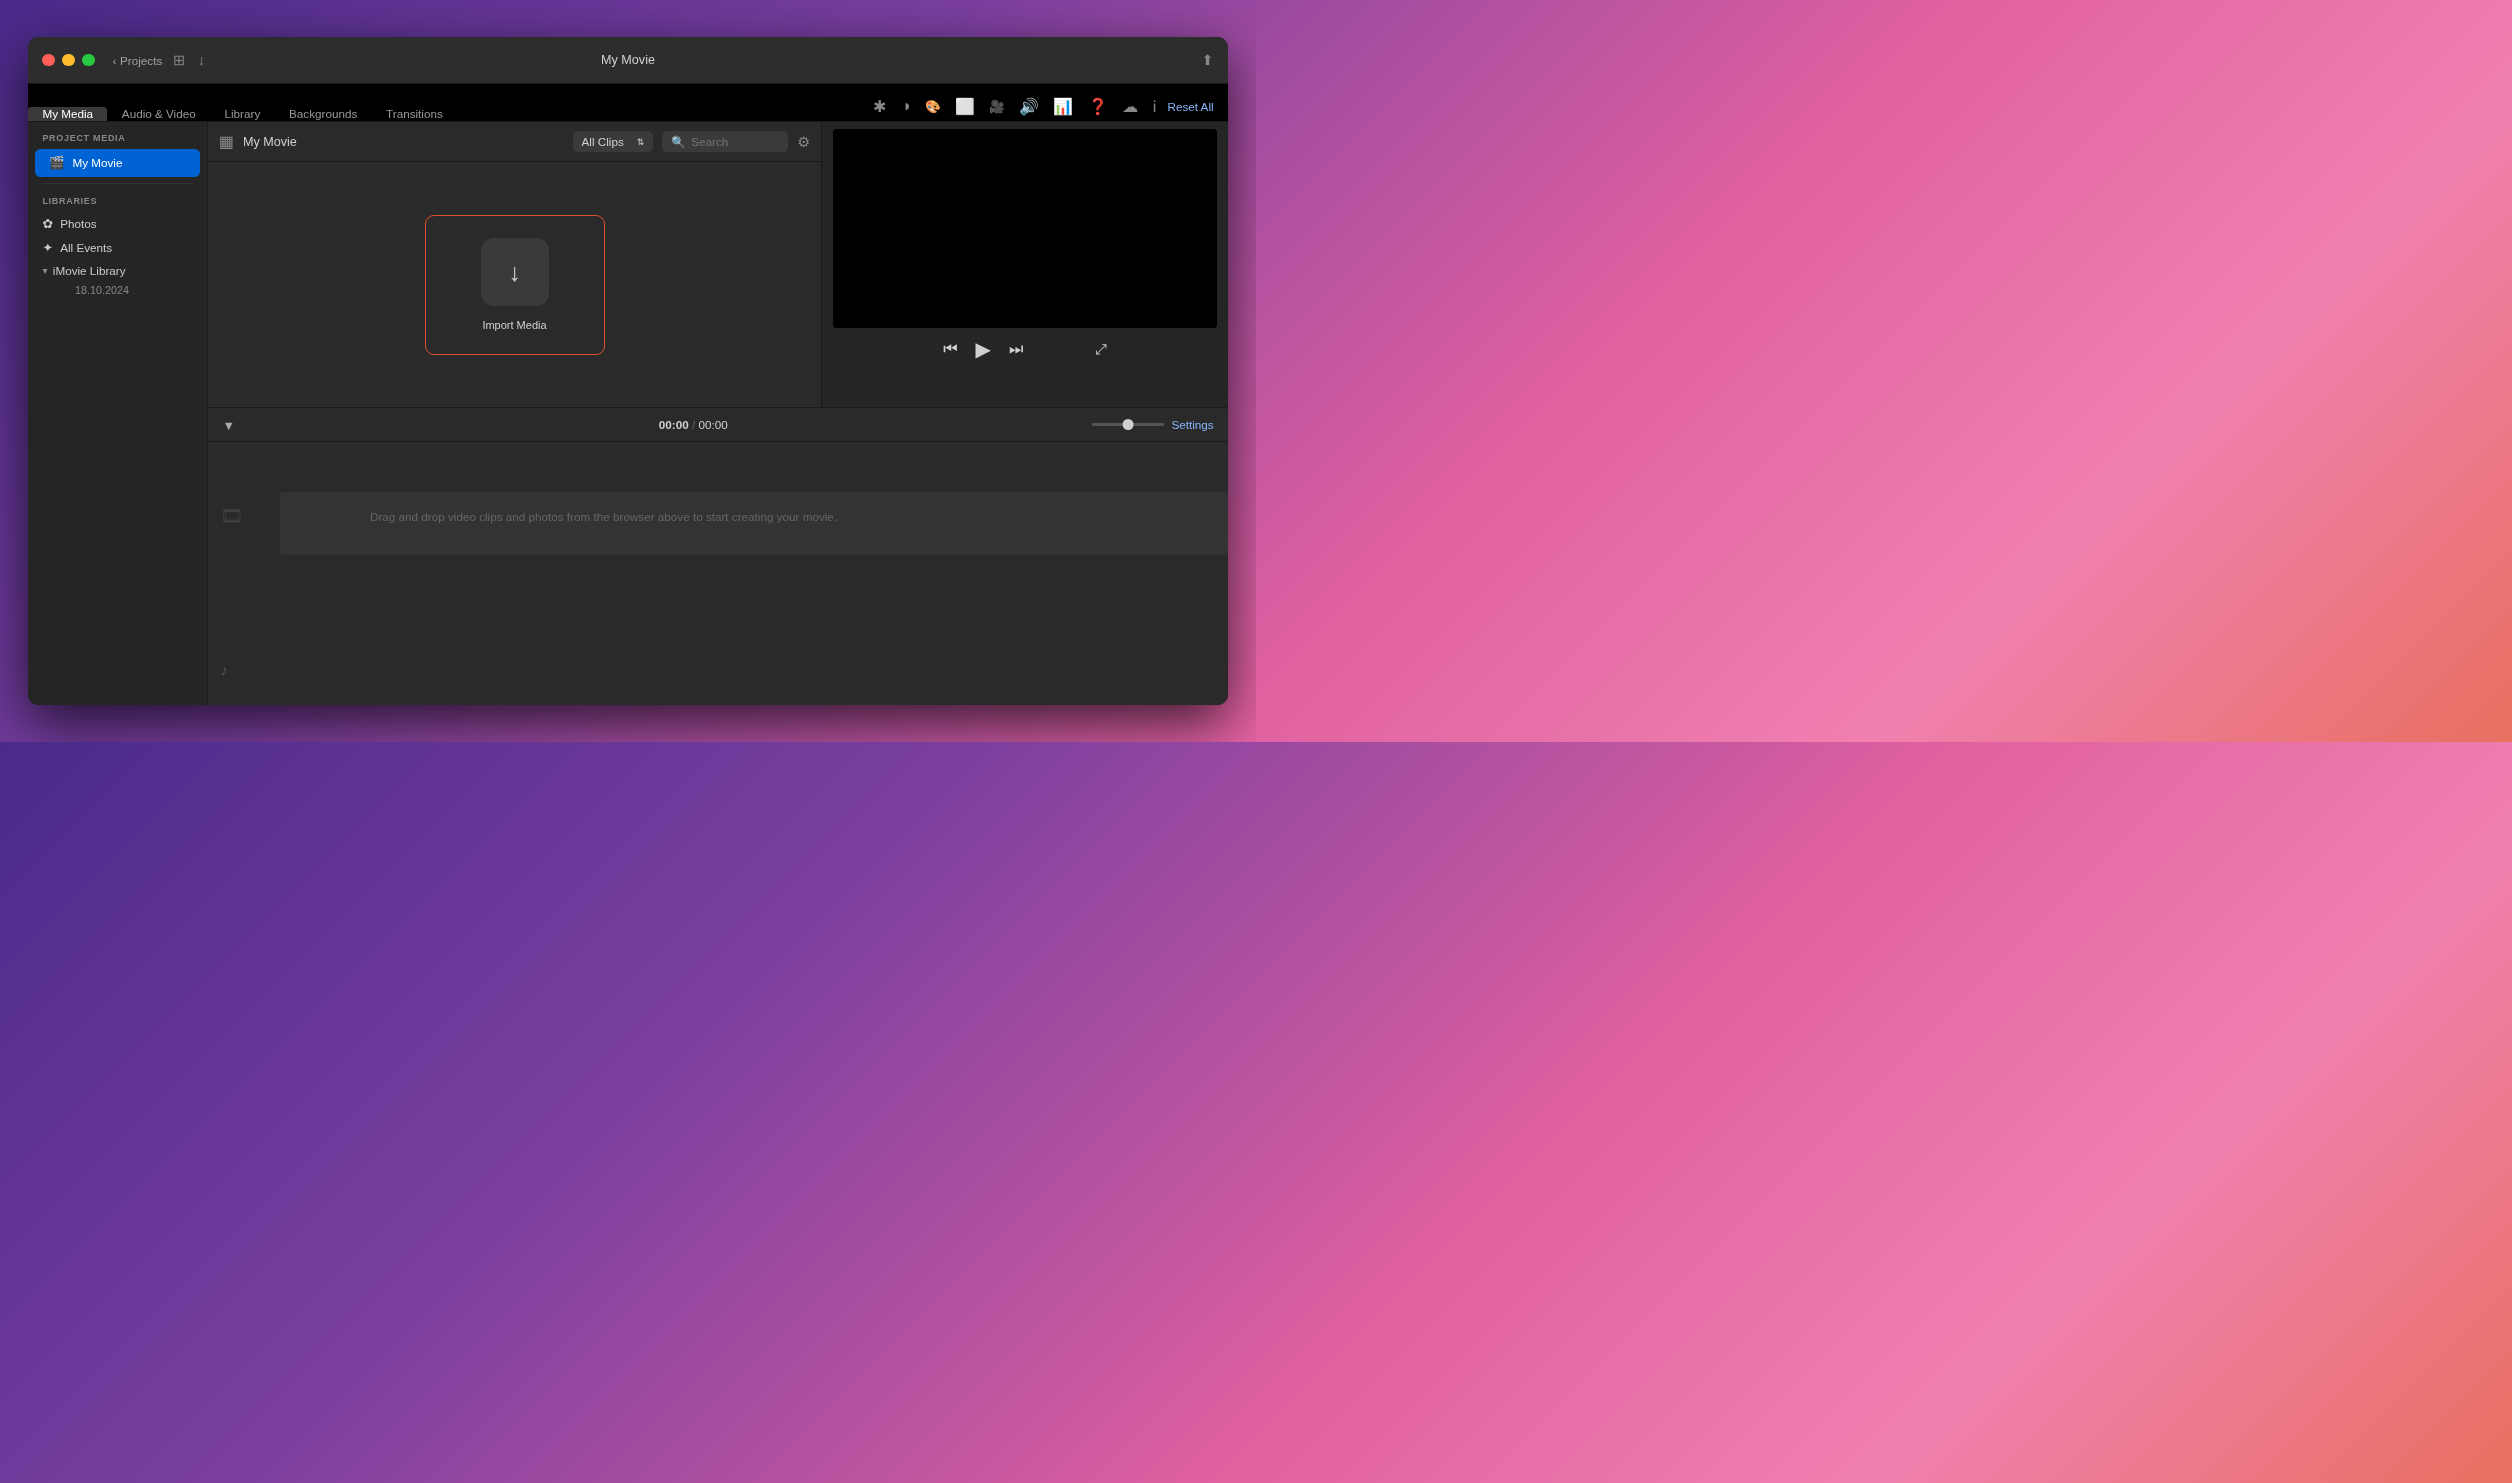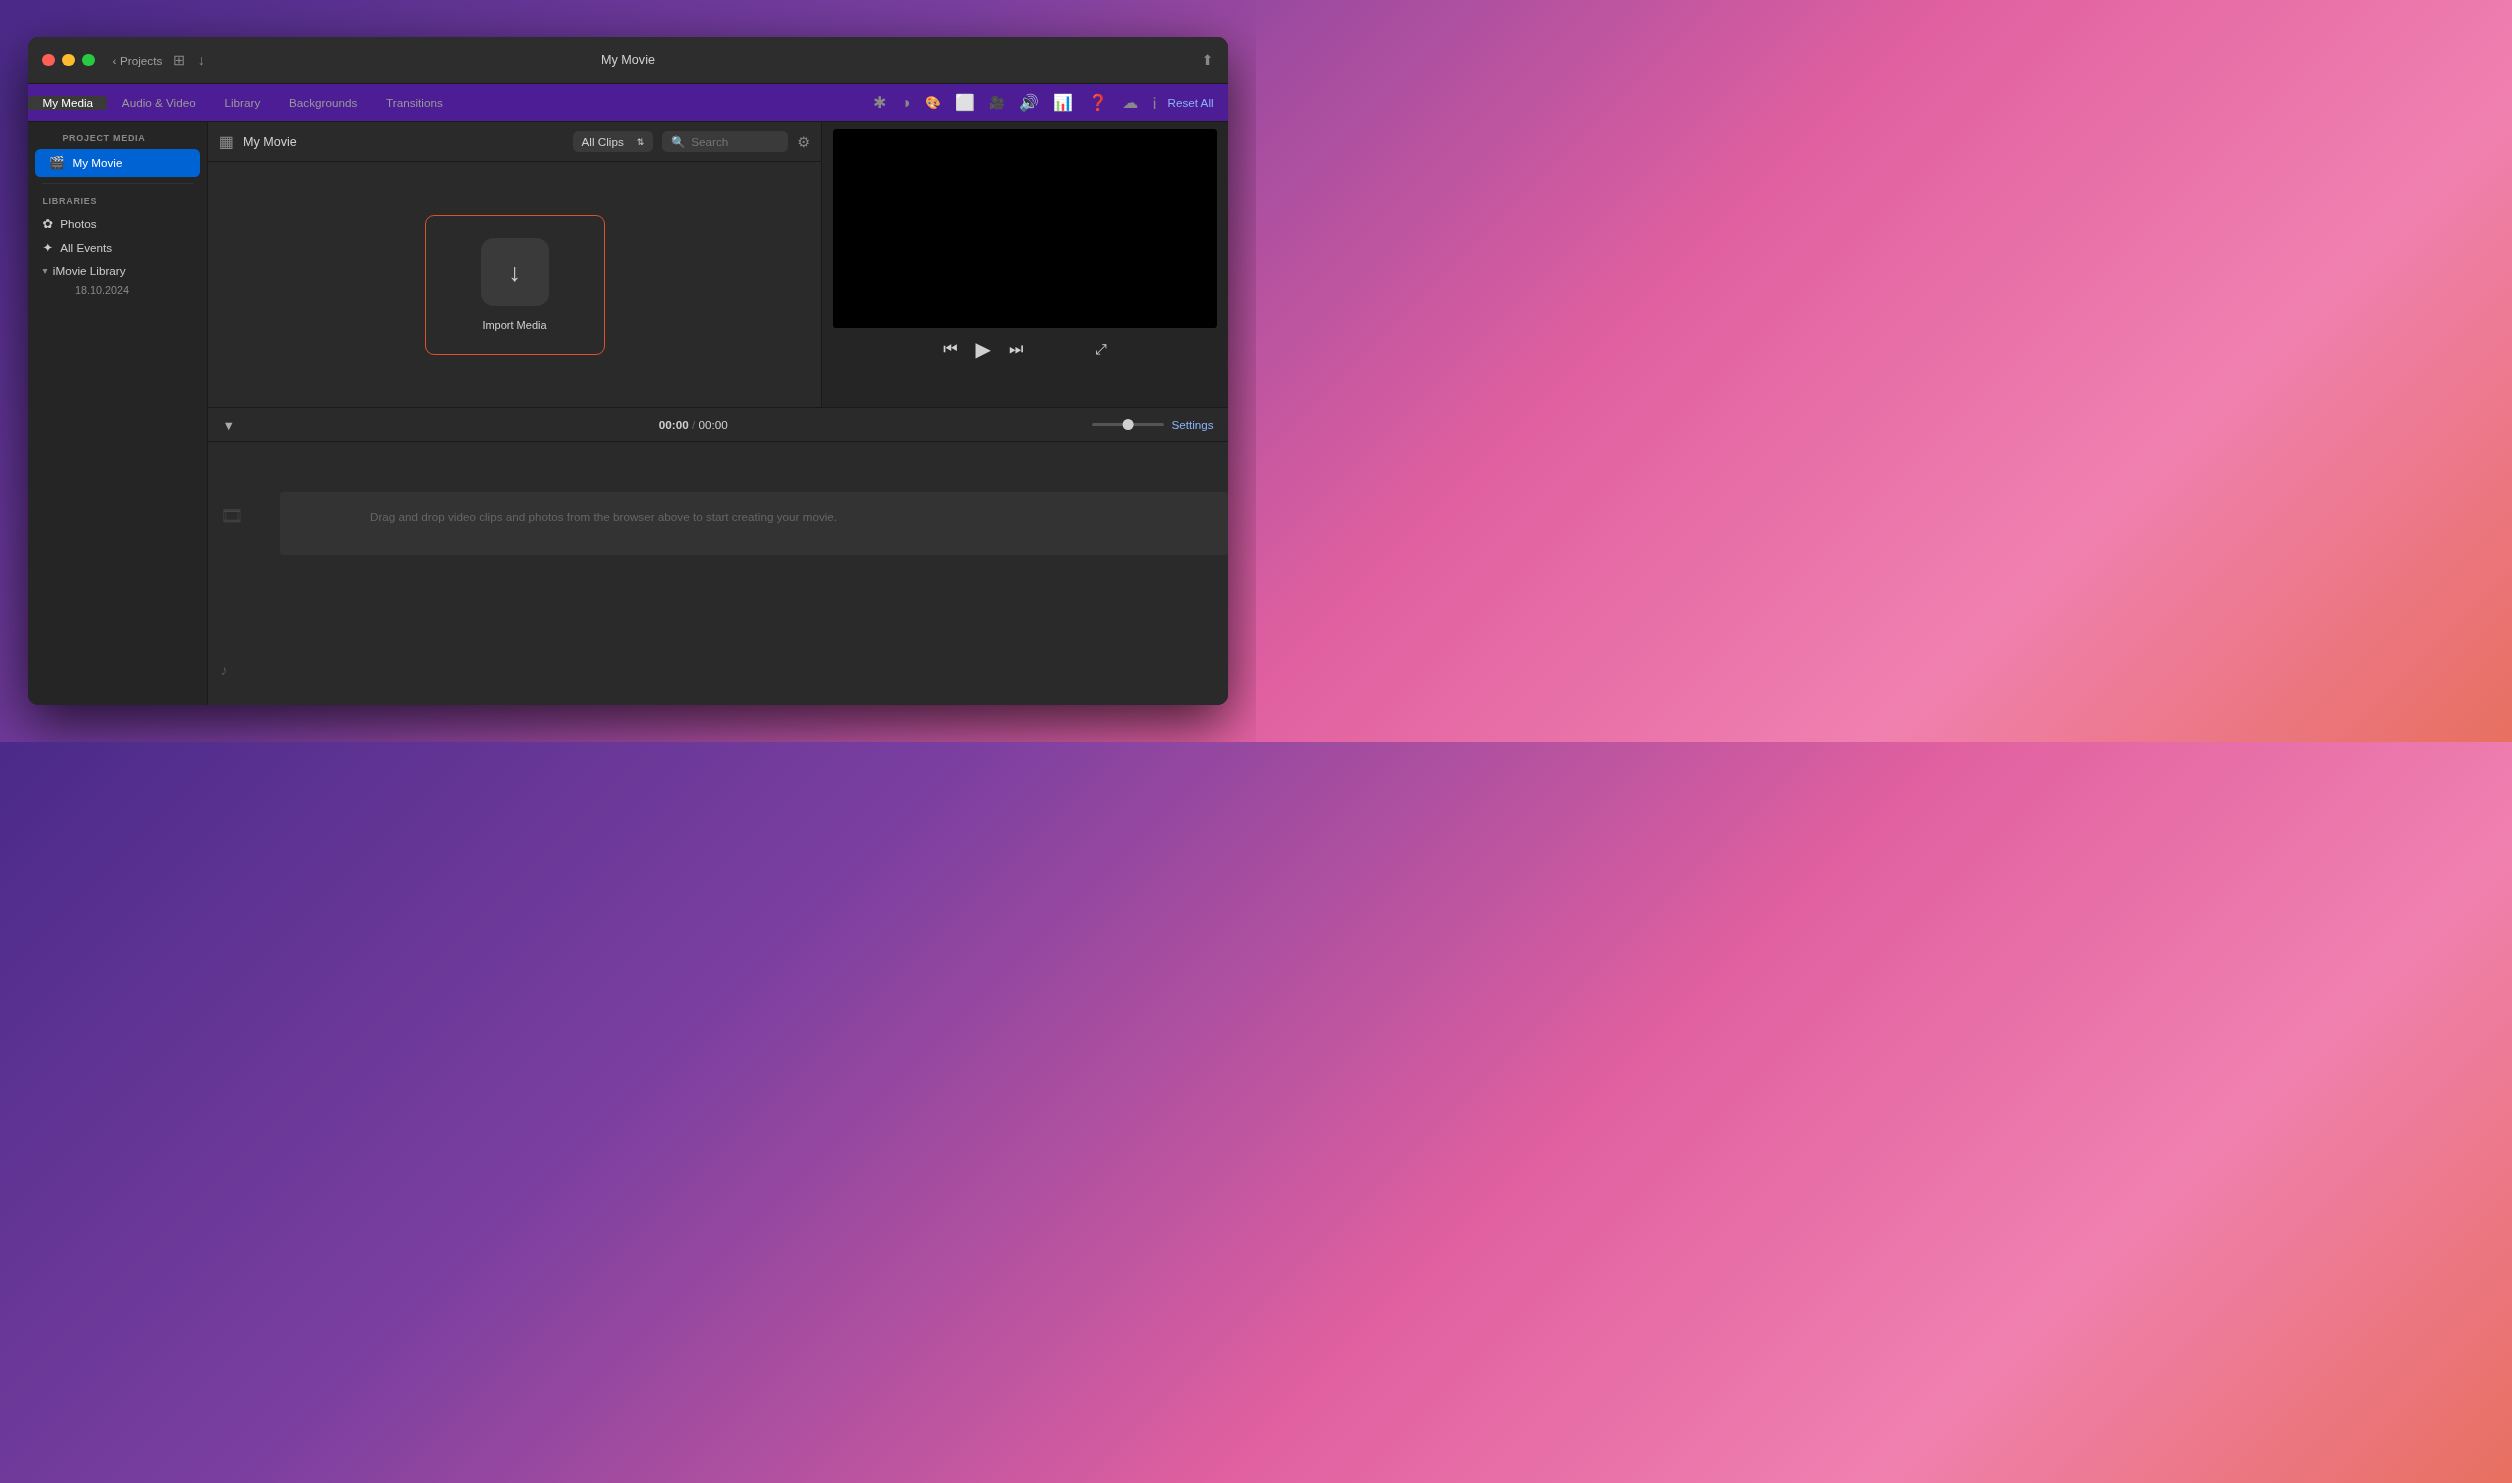--- a/index.html
+++ b/index.html
@@ -79,23 +79,23 @@
     }
     .titlebar-right {
       position: absolute;
       right: 14.4px;
       color: #888;
       font-size: 14.4px;
     }
     
     .tabbar {
       height: 38px;
-      background: #4c1d95;
-      display: flex;
-      align-items: center;
+      background: #000000;
+      display: flex;
+      align-items: flex-end;
       border-bottom: 0.9px solid #1a1a1a;
       flex-shrink: 0;
     }
     .tab {
       padding: 0 14.4px;
       display: flex;
       align-items: center;
       font-size: 11.7px;
       color: #999;
       cursor: pointer;
@@ -132,21 +132,20 @@
       flex-direction: column;
       flex-shrink: 0;
     }
     .sidebar-section-label {
       color: #888;
       font-size: 9px;
       font-weight: 600;
       text-transform: uppercase;
       letter-spacing: 0.7px;
       padding: 10.8px 14.4px 5.4px;
-      margin-left: 20px;
     }
     .sidebar-item {
       display: flex;
       align-items: center;
       gap: 7.2px;
       padding: 6.3px 14.4px;
       font-size: 11.7px;
       color: #ccc;
       cursor: pointer;
       border-radius: 5.4px;

